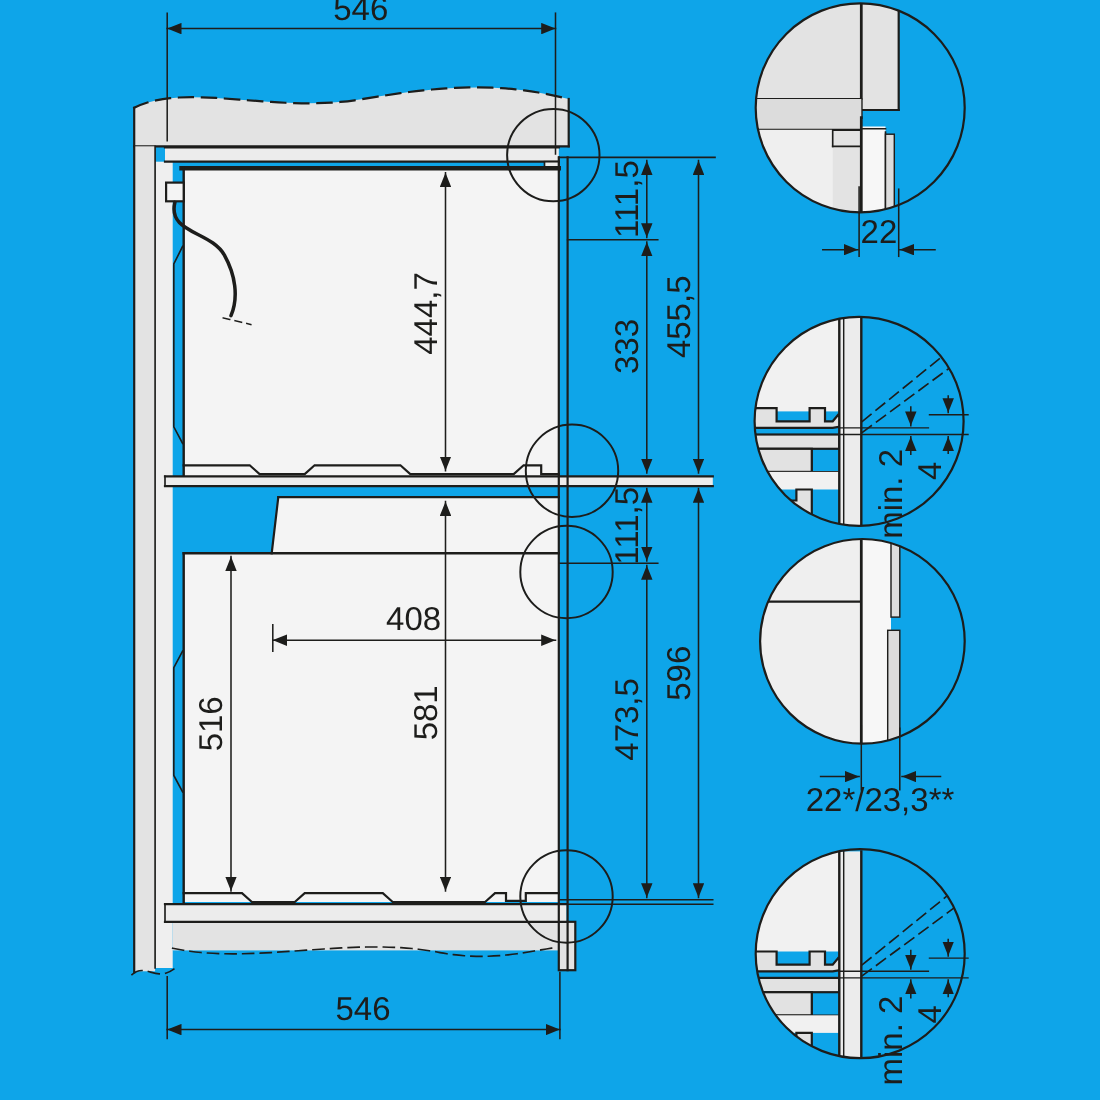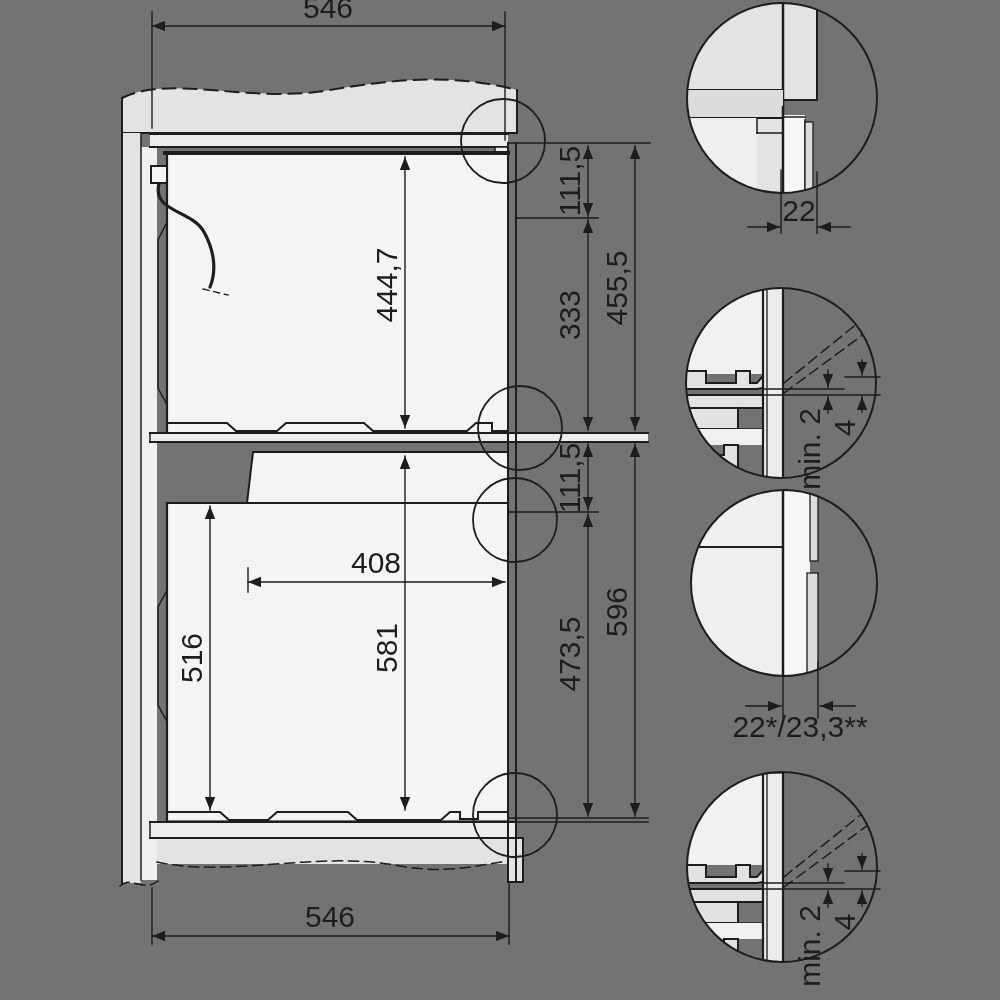--- a/index.html
+++ b/index.html
@@ -1,16 +1,16 @@
 <!DOCTYPE html>
 <html><head>
 <meta charset="utf-8">
 <style>
   html,body{margin:0;padding:0;background:#fff;}
-  #stage{position:relative;width:1000px;height:1000px;background:#737373;overflow:hidden;}
+  #stage{position:relative;width:1000px;height:1000px;background:#0ea5e9;overflow:hidden;}
   svg{position:absolute;left:0;top:0;}
   .ln{stroke:#1d1d1b;fill:none;stroke-linecap:square;}
   .sw1{stroke-width:1.3}.sw14{stroke-width:1.4}.sw15{stroke-width:1.5}
   .sw2{stroke-width:2}.sw22{stroke-width:2.2}.sw25{stroke-width:2.5}
   .sw3{stroke-width:3.2}.sw4{stroke-width:4}
   .dash{stroke-dasharray:13 8}
   .dash2{stroke-dasharray:10 6}
   .dash3{stroke-dasharray:6 5}
   .f-carcass{fill:#e3e3e3;stroke:none}
   .f-rail{fill:#ececec;stroke:none}

